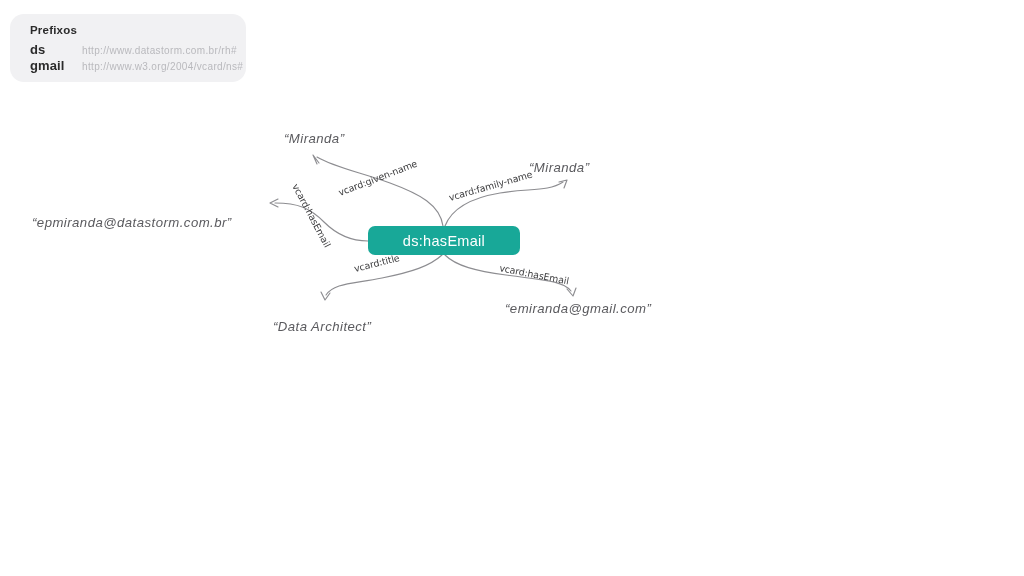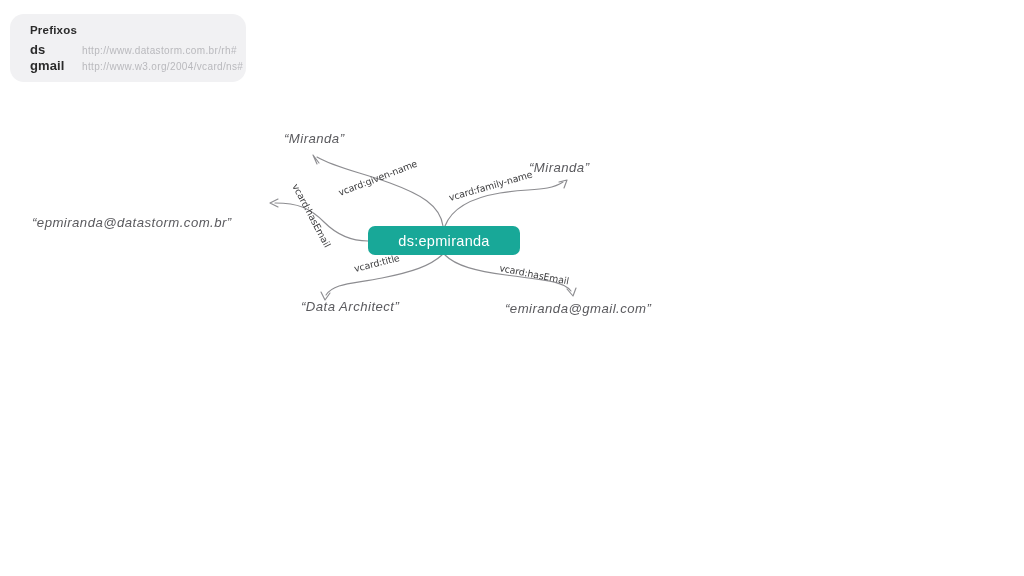--- a/index.html
+++ b/index.html
@@ -118,21 +118,21 @@
     position: absolute;
     font-style: italic;
     font-size: 13.2px;
     color: #5a5a5e;
     letter-spacing: 0.45px;
     white-space: nowrap;
   }
   #literal-eduardo   { left: 284px; top: 131px; }
   #literal-miranda   { left: 529px; top: 160px; }
   #literal-epmiranda { left: 32px;  top: 195px; margin-top: 20px; }
-  #literal-title     { left: 273px; top: 299px; margin-left: 28px; }
+  #literal-title     { left: 273px; top: 319px; }
   #literal-gmail     { left: 505px; top: 301px; }
 </style>
 </head>
 <body>
 
 <div id="prefix-box">
   <div id="prefix-title">Prefixos</div>
 
   <div class="prefix-row">
     <span class="prefix-key">ds</span>
@@ -174,21 +174,21 @@
     </g>
 
     <g>
       <path class="edge-path" d="M 445,255 C 456,266 476,271 506,275 C 540,280 562,280 571,291"></path>
       <path class="edge-arrow" d="M 573,296 L 567,289 M 573,296 L 576,288"></path>
       <text class="edge-label" transform="translate(499,271) rotate(11)">vcard:hasEmail</text>
     </g>
   </svg>
 
   <div id="subject-node">
-    <span id="subject-node-label">ds:epmiranda</span>
+    <span id="subject-node-label">ds:hasEmail</span>
   </div>
 
   <div class="literal-node" id="literal-eduardo">“Miranda”</div>
 
   <div class="literal-node" id="literal-miranda">“Miranda”</div>
 
   <div class="literal-node" id="literal-epmiranda">“epmiranda@datastorm.com.br”</div>
 
   <div class="literal-node" id="literal-title">“Data Architect”</div>
 

